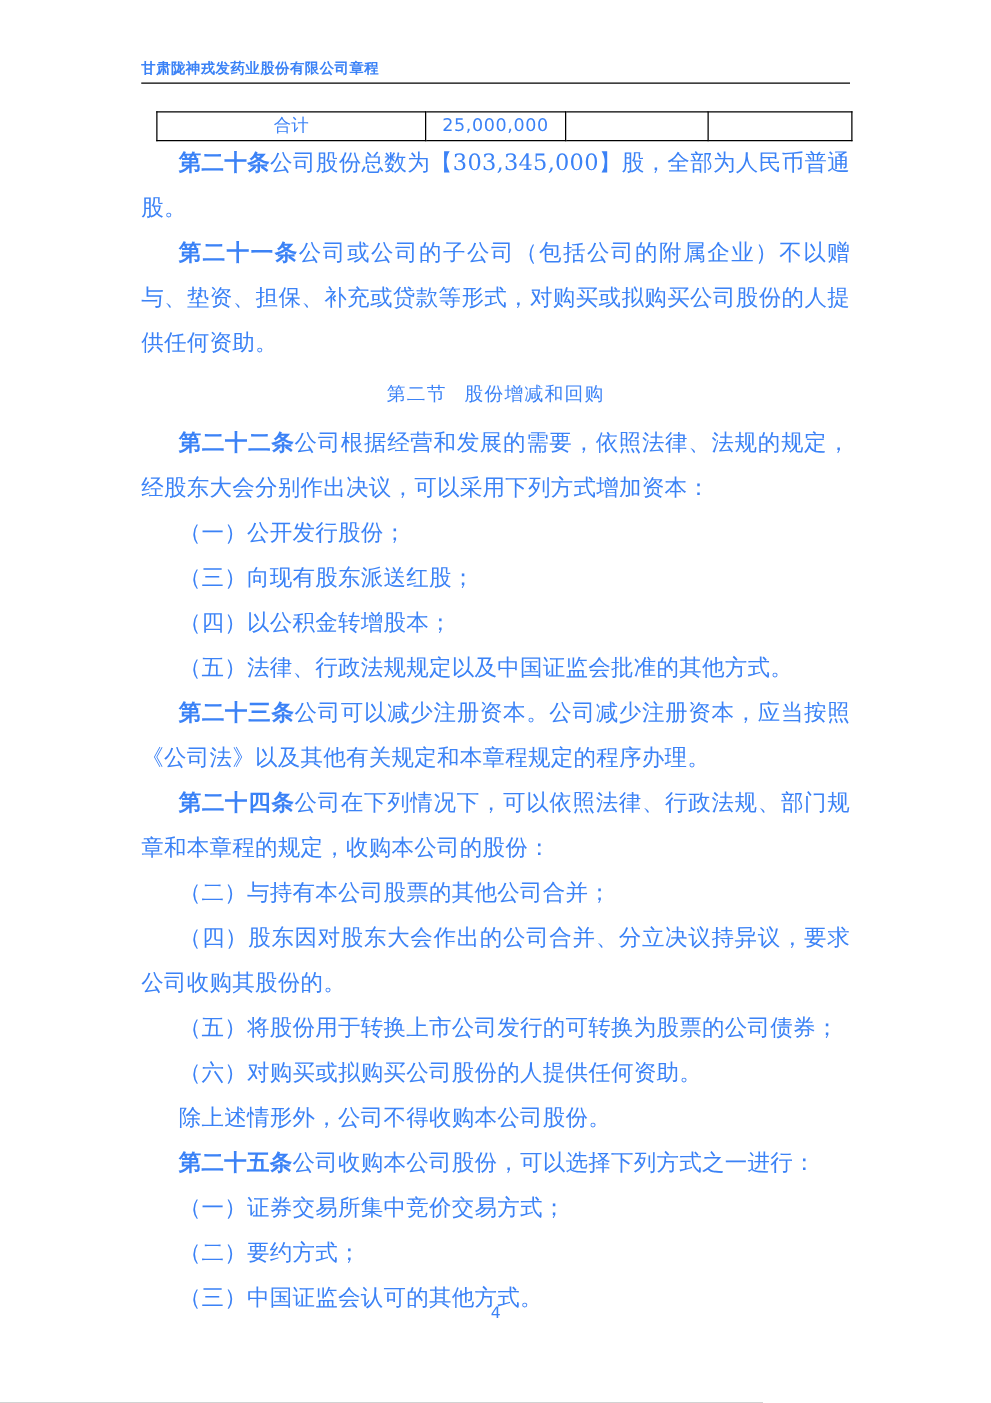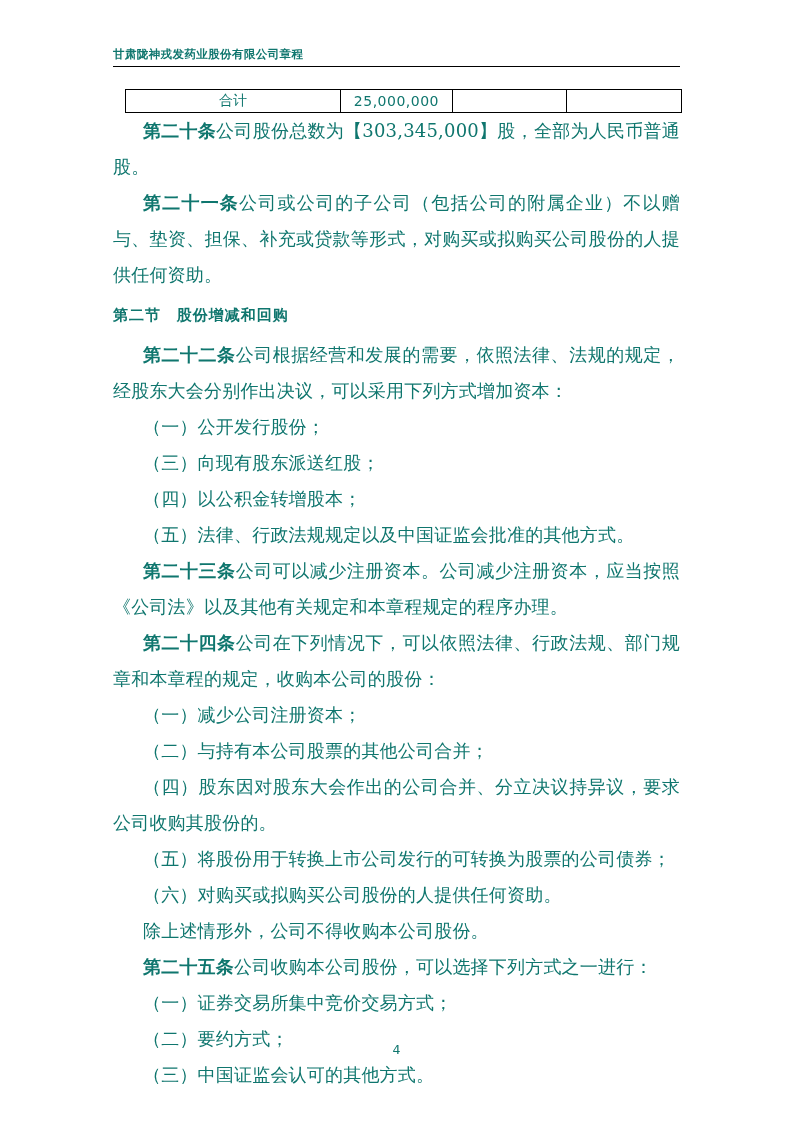--- a/index.html
+++ b/index.html
@@ -8,21 +8,21 @@
     background: #b0b0b0;
   }
   .page {
     width: 793px;
     height: 1122px;
     background: #ffffff;
     margin: 0 auto;
     position: relative;
     box-sizing: border-box;
     font-family: "DejaVu Serif", "Liberation Serif", serif;
-    color: #0f766e;
+    color: #3b82f6;
     overflow: hidden;
   }
   .content {
     position: absolute;
     left: 113px;
     top: 47px;
     width: 567px;
   }
   .header {
     font-family: "DejaVu Sans", "Liberation Sans", sans-serif;
@@ -59,21 +59,22 @@
     font-size: 18px;
     line-height: 36px;
     text-align: justify;
     text-justify: inter-ideograph;
     letter-spacing: 0.2px;
   }
   .indent2 { text-indent: 30px; }
   .indent1 { text-indent: 30px; }
   .bold { font-weight: bold; }
   .section-title {
-    font-weight: bold;
+    text-align: center;
+    font-weight: normal;
     font-size: 15px;
     line-height: 44px;
     letter-spacing: 1px;
   }
   .sec-gap { letter-spacing: 0; }
   .pagenum {
     position: absolute;
     left: 0;
     right: 0;
     top: 1042px;
@@ -122,21 +123,20 @@
     <p class="indent1">（四）以公积金转增股本；</p>
     <p class="indent1">（五）法律、行政法规规定以及中国证监会批准的其他方式。</p>
 
     <p class="indent2">
       <span class="bold">第二十三条</span><span>公司可以减少注册资本。公司减少注册资本，应当按照《公司法》以及其他有关规定和本章程规定的程序办理。</span>
     </p>
 
     <p class="indent2">
       <span class="bold">第二十四条</span><span>公司在下列情况下，可以依照法律、行政法规、部门规章和本章程的规定，收购本公司的股份：</span>
     </p>
-    <p class="indent1">（一）减少公司注册资本；</p>
     <p class="indent1">（二）与持有本公司股票的其他公司合并；</p>
     <p class="indent1">（四）股东因对股东大会作出的公司合并、分立决议持异议，要求公司收购其股份的。</p>
     <p class="indent1">（五）将股份用于转换上市公司发行的可转换为股票的公司债券；</p>
     <p class="indent1">（六）对购买或拟购买公司股份的人提供任何资助。</p>
     <p class="indent1">除上述情形外，公司不得收购本公司股份。</p>
 
     <p class="indent2">
       <span class="bold">第二十五条</span><span>公司收购本公司股份，可以选择下列方式之一进行：</span>
     </p>
     <p class="indent1">（一）证券交易所集中竞价交易方式；</p>

